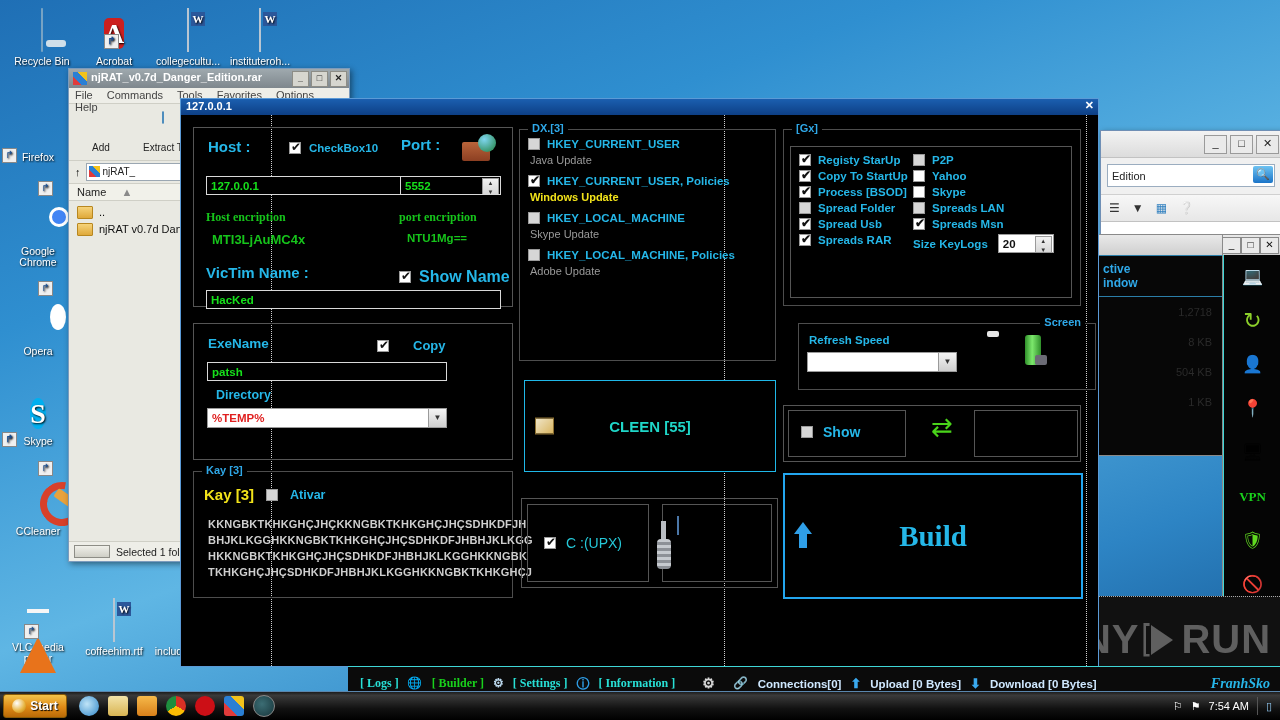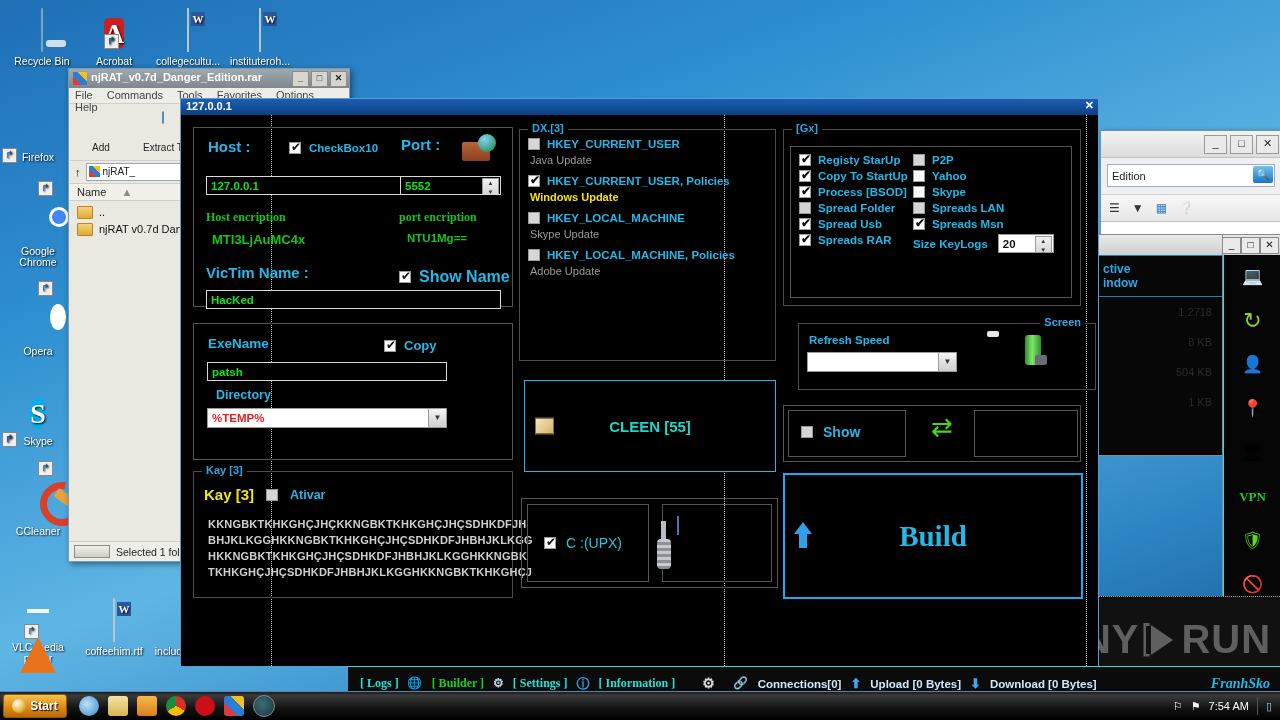--- a/index.html
+++ b/index.html
@@ -432,21 +432,21 @@
       <div class="lbl-cy" style="position:absolute;left:12px;top:136px;font-size:15px;">VicTim Name :</div>
       <div style="position:absolute;left:205px;top:140px;display:flex;align-items:center;gap:8px;">
         <span class="cbx on"></span>
         <span style="font-size:16px;" class="lbl-cy">Show  Name</span>
       </div>
       <div class="txtbox" style="position:absolute;left:12px;top:162px;width:295px;">HacKed</div>
     </div>
 
     <div class="panel" style="left:12px;top:208px;width:318px;height:135px;">
       <div class="lbl-cy" style="position:absolute;left:14px;top:12px;font-size:13.5px;">ExeName</div>
-      <div style="position:absolute;left:190px;top:14px;display:flex;align-items:center;gap:8px;">
+      <div style="position:absolute;left:183px;top:14px;display:flex;align-items:center;gap:24px;">
         <span class="cbx on"></span>
         <span class="lbl-cy" style="font-size:13px;">Copy</span>
       </div>
       <div class="txtbox" style="position:absolute;left:13px;top:38px;width:240px;">patsh</div>
       <div class="lbl-cy" style="position:absolute;left:22px;top:64px;font-size:12.5px;">Directory</div>
       <div class="combo" style="position:absolute;left:13px;top:84px;width:240px;">
         <span class="val" style="color:#e02020;">%TEMP%</span>
         <span class="arrow">▼</span>
       </div>
     </div>

